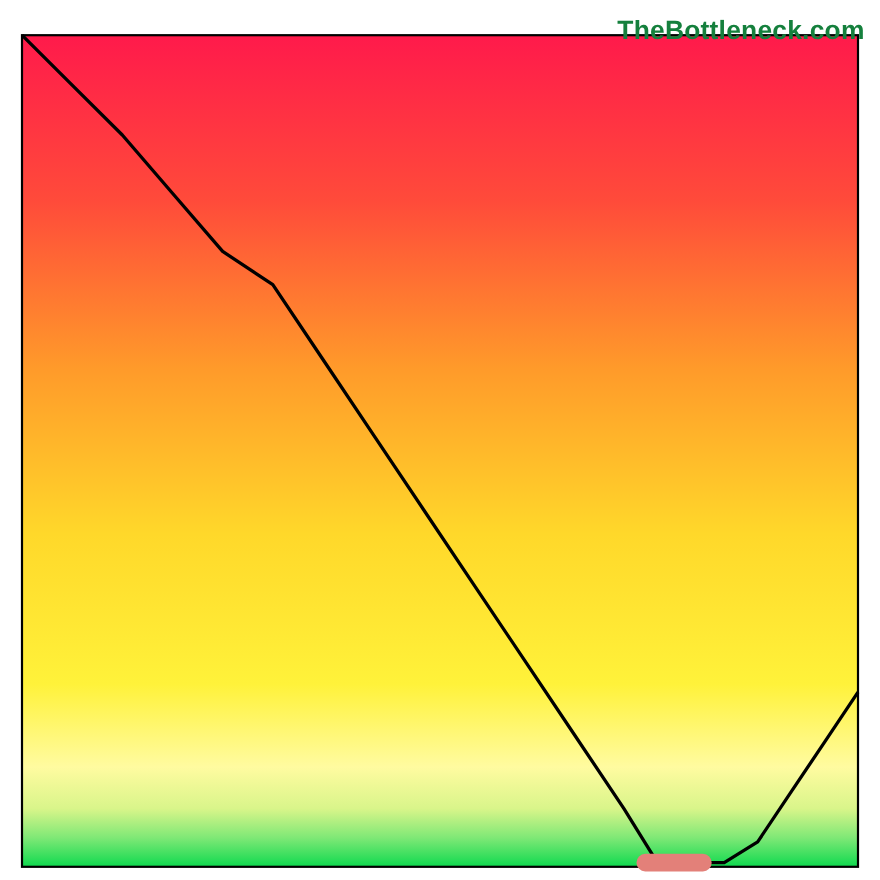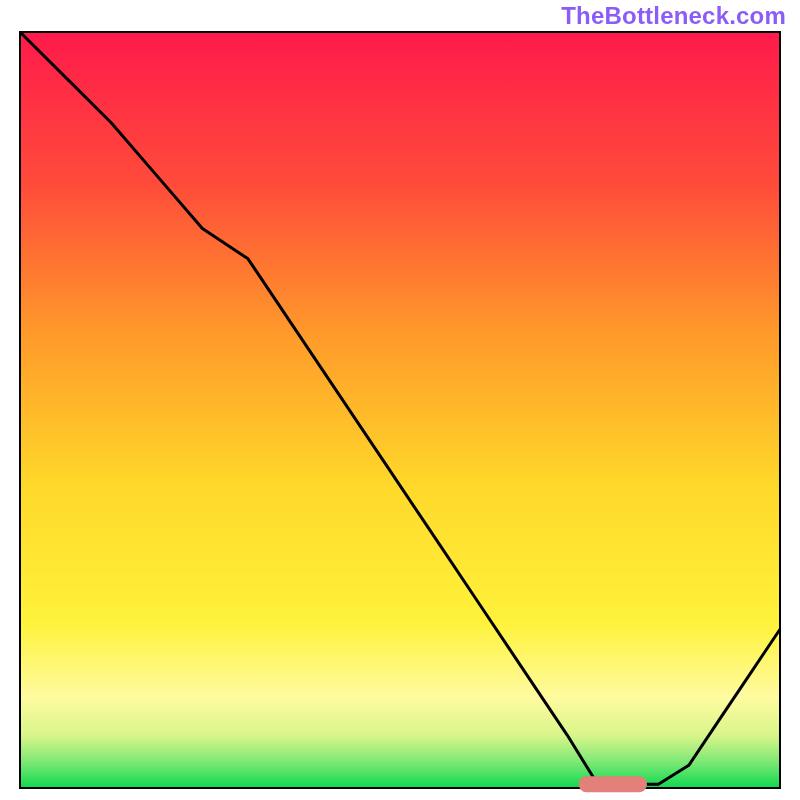--- a/index.html
+++ b/index.html
@@ -10,25 +10,25 @@
     background: #ffffff;
     font-family: Arial, Helvetica, sans-serif;
   }
   .wrap {
     position: relative;
     width: 800px;
     height: 800px;
   }
   .watermark {
     position: absolute;
-    top: 2px;
+    top: 14px;
     right: 14px;
     font-size: 24px;
     font-weight: bold;
-    color: #8b5cf6;
+    color: #15803d;
     letter-spacing: 0.2px;
   }
   svg {
     display: block;
   }
 </style>
 </head>
 <body>
 
 <div class="wrap">

